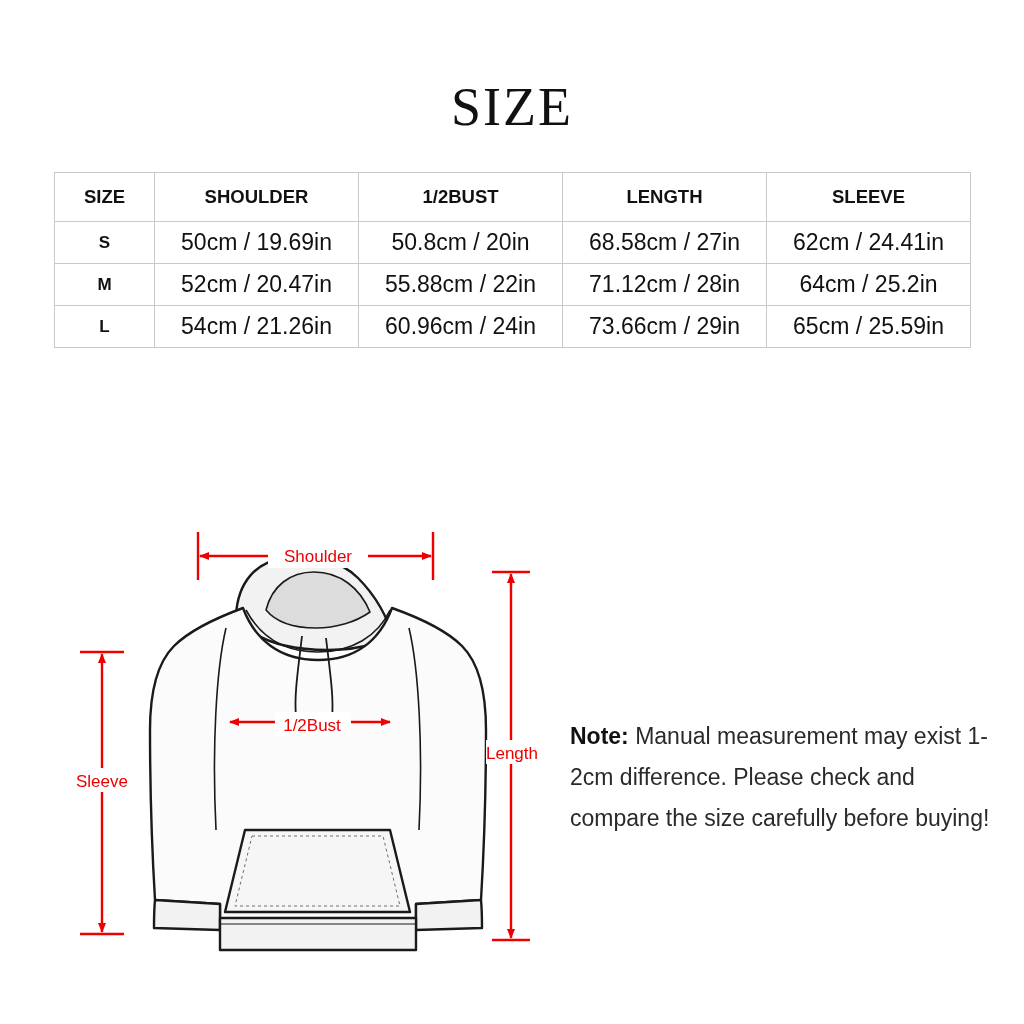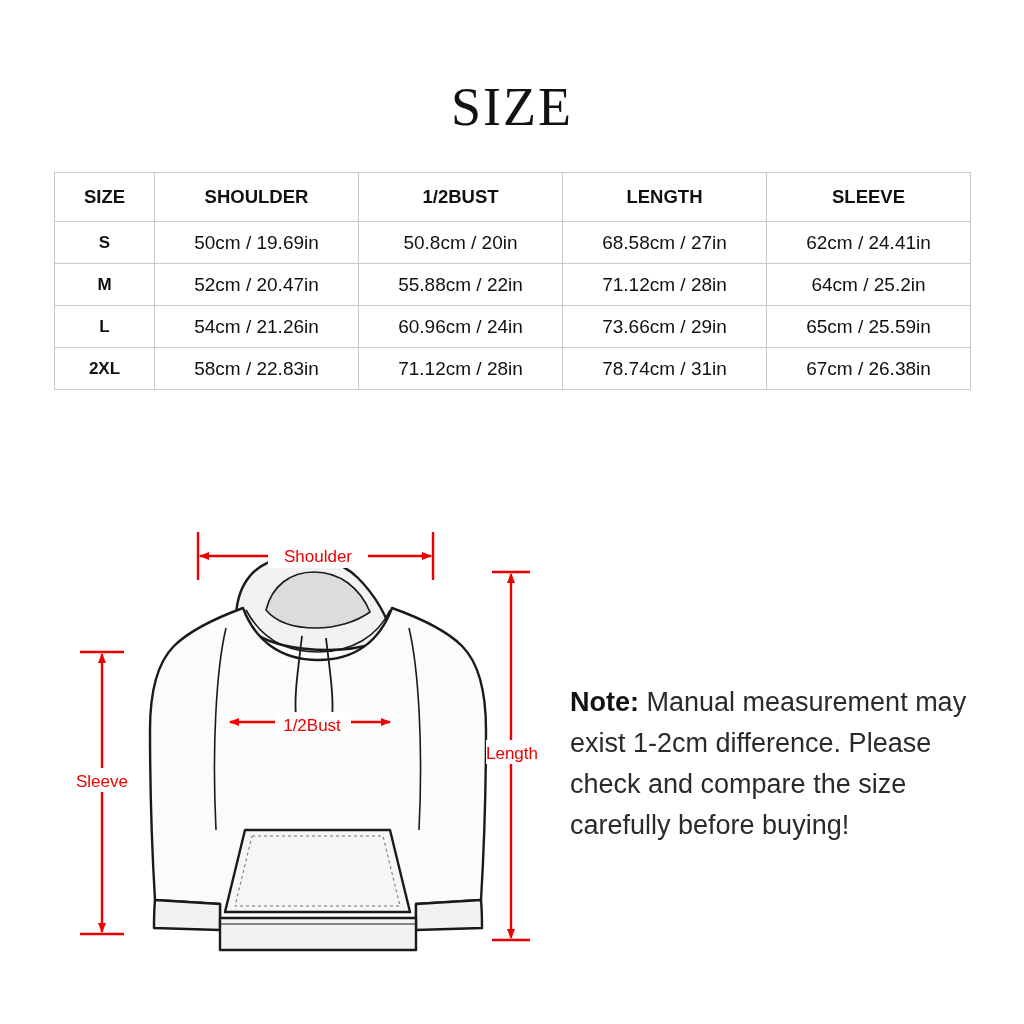--- a/index.html
+++ b/index.html
@@ -35,21 +35,21 @@
     position: absolute;
     top: 172px;
     left: 54px;
     width: 916px;
     border-collapse: collapse;
     table-layout: fixed;
   }
   .size-table td, .size-table th {
     border: 1px solid #c9c9c9;
     text-align: center;
-    font-size: 19px;
+    font-size: 23px;
     color: #111;
     height: 41px;
     padding: 0;
   }
   .size-table th {
     font-weight: bold;
     font-size: 18.5px;
     height: 48px;
   }
   .size-table td.size-col {
@@ -66,23 +66,23 @@
     top: 500px;
     width: 520px;
     height: 470px;
   }
   .diagram svg { display: block; }
 
   
   .note {
     position: absolute;
     left: 570px;
-    top: 682px;
+    top: 716px;
     width: 420px;
-    font-size: 27px;
+    font-size: 23px;
     line-height: 41px;
     color: #2a2a2a;
   }
   .note b {
     font-weight: bold;
     color: #111;
   }
 </style>
 </head>
 <body>
@@ -120,27 +120,20 @@
       <td>55.88cm / 22in</td>
       <td>71.12cm / 28in</td>
       <td>64cm / 25.2in</td>
     </tr>
     <tr>
       <td class="size-col">L</td>
       <td>54cm / 21.26in</td>
       <td>60.96cm / 24in</td>
       <td>73.66cm / 29in</td>
       <td>65cm / 25.59in</td>
-    </tr>
-    <tr>
-      <td class="size-col">2XL</td>
-      <td>58cm / 22.83in</td>
-      <td>71.12cm / 28in</td>
-      <td>78.74cm / 31in</td>
-      <td>67cm / 26.38in</td>
     </tr>
   </tbody>
 </table>
 
 <div class="diagram">
   <svg width="520" height="470" viewBox="0 0 520 470">
     <defs>
       <marker id="arrR" markerWidth="10" markerHeight="10" refX="9" refY="4" orient="auto" markerUnits="userSpaceOnUse">
         <path d="M0,0 L10,4 L0,8 z" fill="#ee0000"></path>
       </marker>

